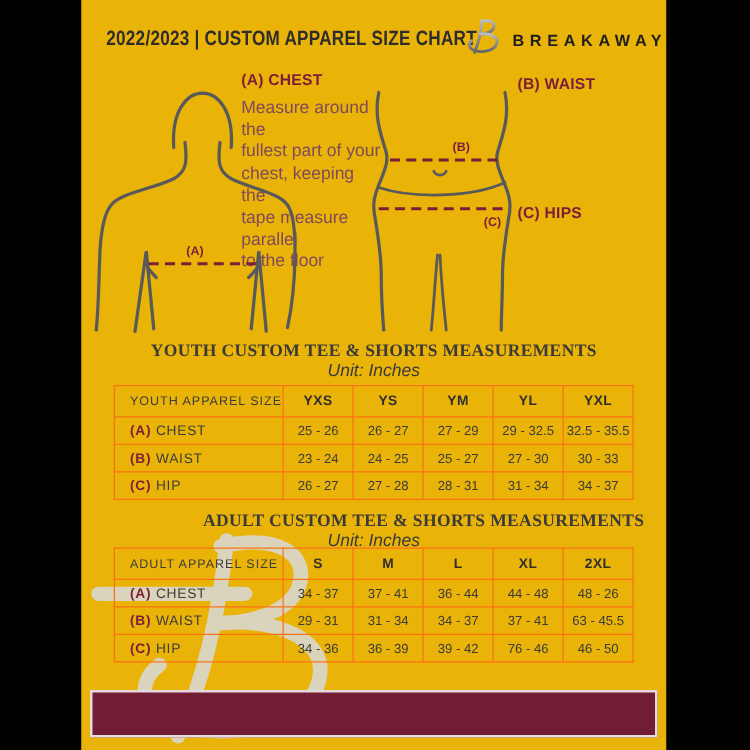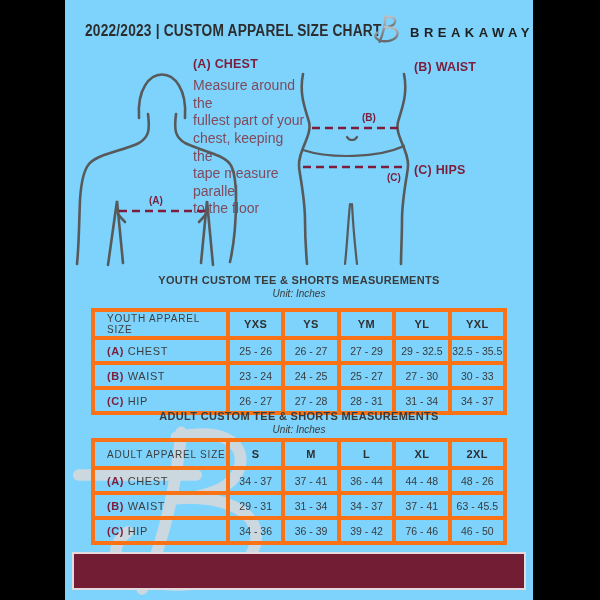--- a/index.html
+++ b/index.html
@@ -2,21 +2,21 @@
 <html><head>
 <meta charset="utf-8">
 <style>
   html,body{margin:0;padding:0;}
   body{
     width:600px;height:600px;background:#000;position:relative;overflow:hidden;
     font-family:"Liberation Sans", sans-serif;
   }
   .document{
     position:absolute;left:65px;top:0;width:468px;height:600px;
-    background:#7dd3fc;overflow:hidden;
+    background:#eab308;overflow:hidden;
   }
   
   .hdr-title{
     position:absolute;left:20px;top:21px;
     font-size:14px;font-weight:bold;color:#2d2d2d;letter-spacing:.2px;
     transform:scale(.98,1.18);transform-origin:left top;white-space:nowrap;
   }
   .hdr-brand{
     position:absolute;left:345px;top:25px;
     font-size:13px;font-weight:bold;color:#1f1f1f;letter-spacing:4.5px;white-space:nowrap;
@@ -34,35 +34,35 @@
   }
   .sec-a-h{left:128px;top:57px;}  .sec-a-p{left:128px;top:77px;width:112px;}
   .sec-b-h{left:349px;top:60px;}  .sec-b-p{left:349px;top:80px;width:122px;}
   .sec-c-h{left:349px;top:163px;} .sec-c-p{left:349px;top:183px;width:124px;}
   .fig{position:absolute;}
   .fig-torso{left:8px;top:54px;}
   .fig-lower{left:225px;top:56px;}
   
   .tbl-title{
     position:absolute;left:0;width:468px;text-align:center;
-    font-size:11px;font-weight:bold;color:#3a3a3a;letter-spacing:.3px;
+    font-size:14px;font-weight:bold;color:#3a3a3a;letter-spacing:.3px;font-family:Liberation Serif, serif;
   }
   .tbl-unit{
     position:absolute;left:0;width:468px;text-align:center;
-    font-size:10px;font-style:italic;color:#3a3a3a;
+    font-size:14px;font-style:italic;color:#3a3a3a;
   }
   .youth-title{top:274px;} .youth-unit{top:288px;}
-  .adult-title{top:410px;} .adult-unit{top:424px;}
+  .adult-title{top:410px;padding-left:40px;} .adult-unit{top:424px;}
   table.size-table{
     position:absolute;left:26px;width:416px;border-collapse:collapse;table-layout:fixed;
     background:transparent;
   }
   .youth-table{top:308px;} .adult-table{top:438px;}
   .size-table th,.size-table td{
-    border:4px solid #f97316;padding:0;margin:16px;
+    border:1px solid #f97316;padding:0;margin:16px;
   }
   .size-table thead th{height:24px;}
   .size-table tbody th,.size-table tbody td{height:21px;}
   .size-table .corner{
     text-align:left;padding-left:12px;font-weight:normal;
     font-size:10px;letter-spacing:.8px;color:#3d3d3d;
   }
   .size-table thead .size-col{
     font-size:11px;font-weight:bold;color:#2f2f2f;text-align:center;letter-spacing:.4px;
   }

